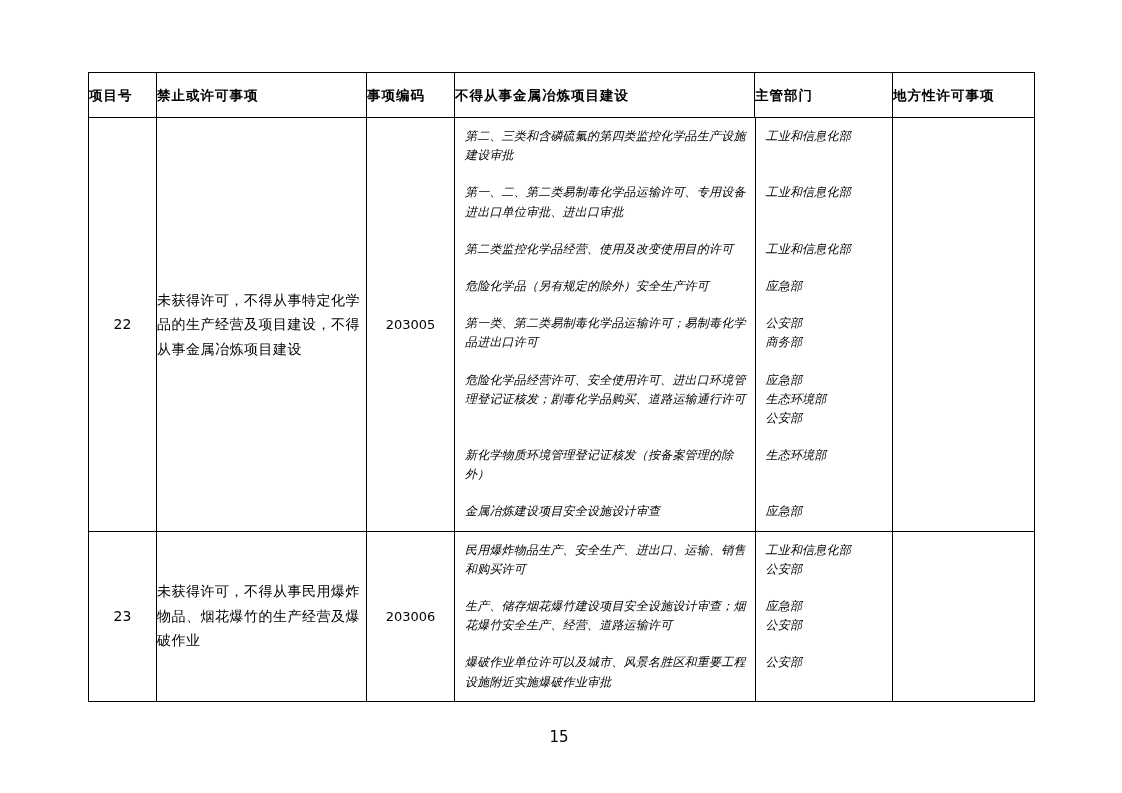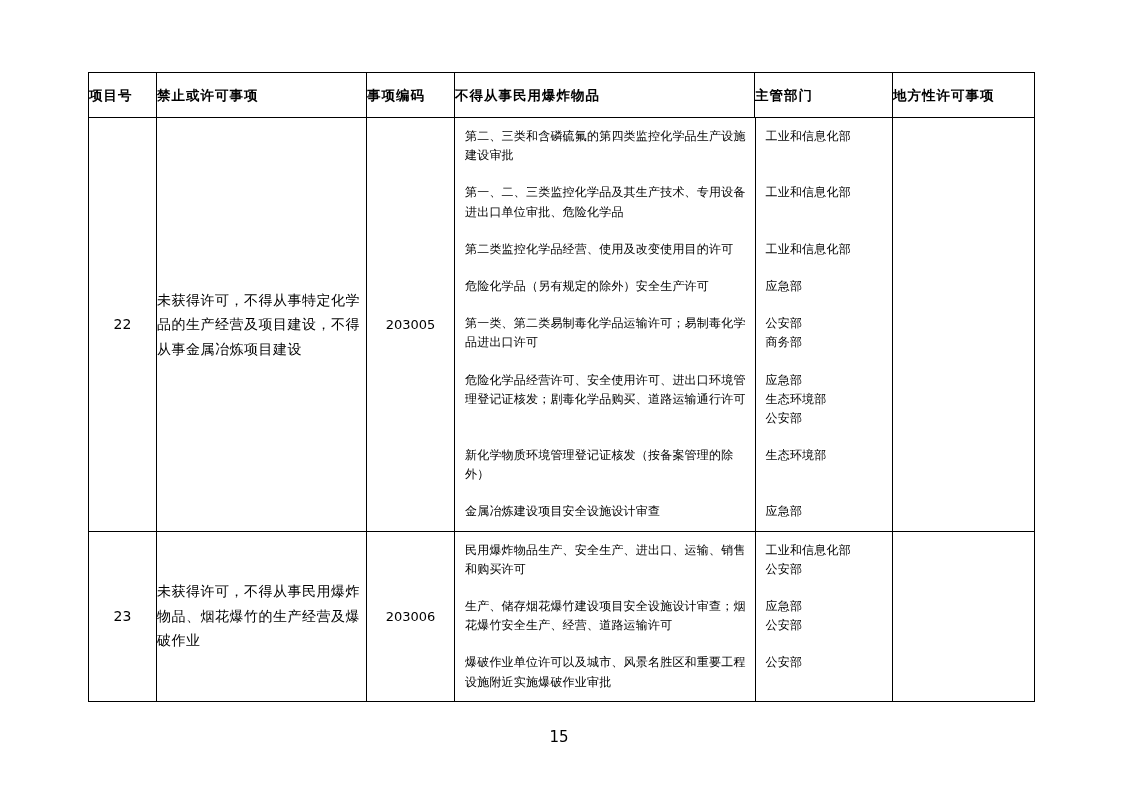--- a/index.html
+++ b/index.html
@@ -89,21 +89,21 @@
   .sub tr td.sub-dept {
     width: 160px;
     font-size: 12px;
     line-height: 1.6;
     padding: 9px 8px 9px 10px;
     text-align: left;
     letter-spacing: 0.2px;
     box-sizing: border-box;
   }
   .sub-dept div { white-space: nowrap; }
-  .nowrap-cell { padding: 0 !important; }
+  .nowrap-cell { padding: 0 !important; font-style: italic; }
   .page-number {
     position: absolute;
     left: 0;
     right: 4px;
     top: 728px;
     text-align: center;
     font-size: 15px;
   }
 </style>
 </head>
@@ -118,42 +118,42 @@
       <col class="col-code">
       <col class="col-desc">
       <col class="col-dept">
       <col class="col-local">
     </colgroup>
     <thead>
       <tr>
         <th class="hdr-cell">项目号</th>
         <th class="hdr-cell">禁止或许可事项</th>
         <th class="hdr-cell">事项编码</th>
-        <th class="hdr-cell">不得从事民用爆炸物品</th>
+        <th class="hdr-cell">不得从事金属冶炼项目建设</th>
         <th class="hdr-cell">主管部门</th>
         <th class="hdr-cell">地方性许可事项</th>
       </tr>
     </thead>
     <tbody>
 
       <tr>
         <td class="cell-no">22</td>
         <td class="cell-item">未获得许可，不得从事特定化学品的生产经营及项目建设，不得从事金属冶炼项目建设</td>
         <td class="cell-code">203005</td>
         <td class="nowrap-cell" colspan="2">
           <table class="sub">
             <tbody>
               <tr>
                 <td class="sub-desc">第二、三类和含磷硫氟的第四类监控化学品生产设施建设审批</td>
                 <td class="sub-dept">
                   <div>工业和信息化部</div>
                 </td>
               </tr>
               <tr>
-                <td class="sub-desc">第一、二、三类监控化学品及其生产技术、专用设备进出口单位审批、危险化学品</td>
+                <td class="sub-desc">第一、二、第二类易制毒化学品运输许可、专用设备进出口单位审批、进出口审批</td>
                 <td class="sub-dept">
                   <div>工业和信息化部</div>
                 </td>
               </tr>
               <tr>
                 <td class="sub-desc">第二类监控化学品经营、使用及改变使用目的许可</td>
                 <td class="sub-dept">
                   <div>工业和信息化部</div>
                 </td>
               </tr>

